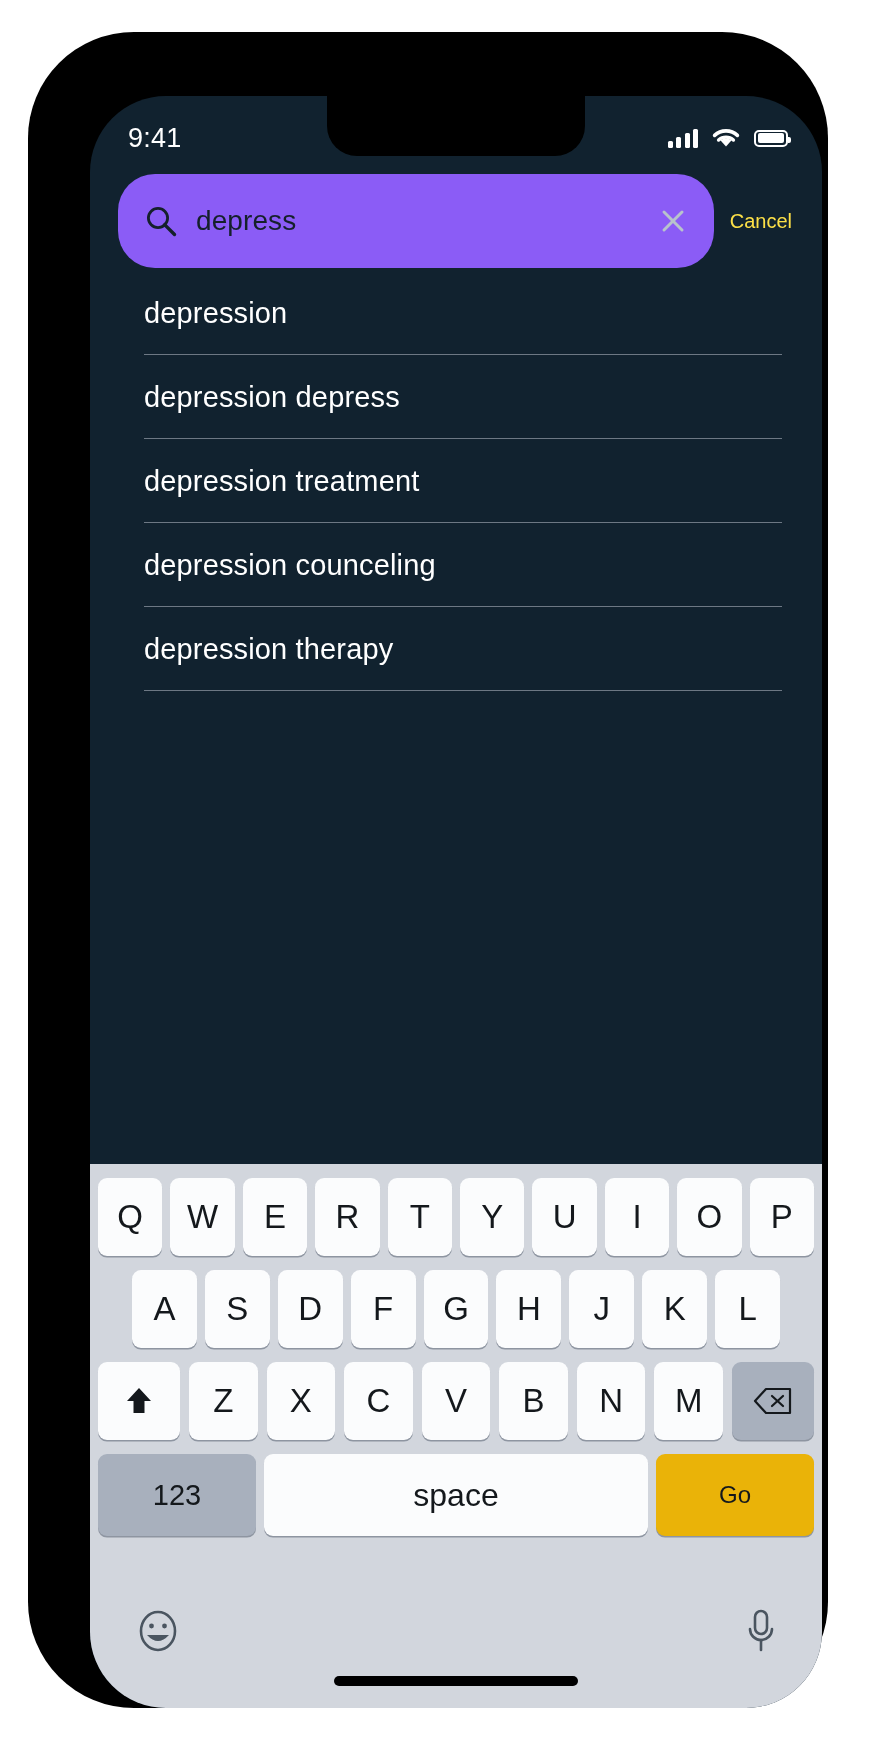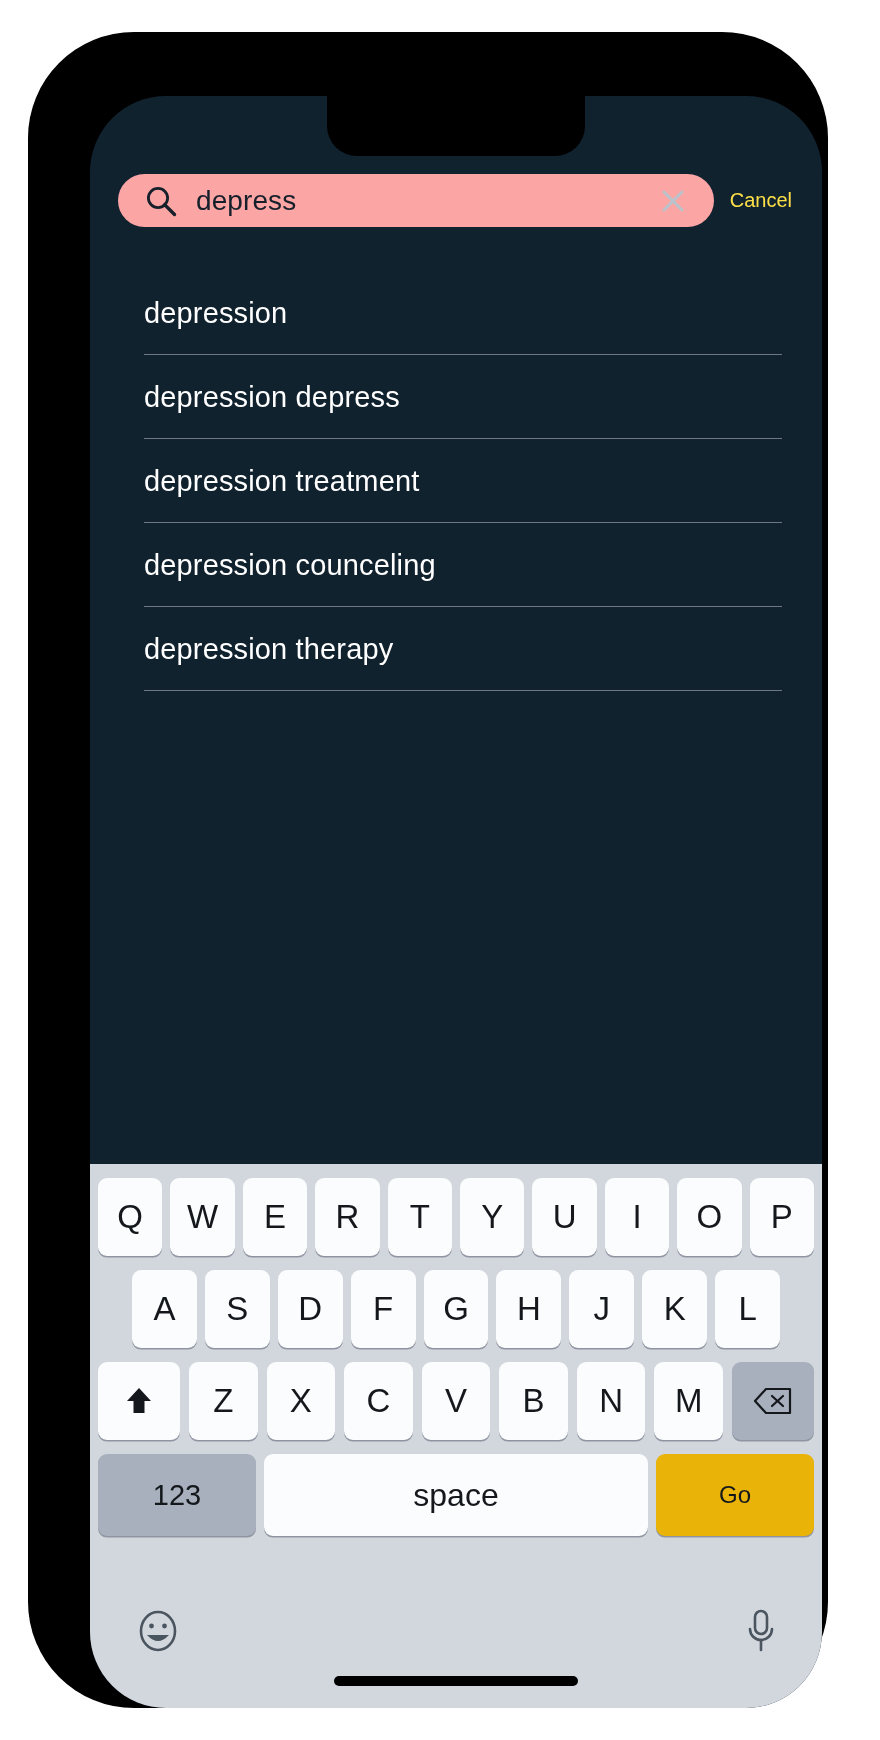--- a/index.html
+++ b/index.html
@@ -79,22 +79,22 @@
     position:absolute;
     top:78px; left:0;
     width:100%;
     display:flex; align-items:center;
     padding:0 26px 0 28px;
     gap:16px;
     z-index:20;
   }
   .search-field{
     flex:1;
-    height:53px;
-    background:#fca5a5;
+    height:94px;
+    background:#8b5cf6;
     border-radius:37px;
     display:flex; align-items:center;
     padding:0 26px 0 26px;
     gap:18px;
   }
   .mag{ width:34px; height:34px; flex:none; }
   .search-text{
     flex:1;
     font-size:28px;
     color:#15202b;
@@ -185,20 +185,41 @@
 </head>
 <body>
 
 <div id="stage">
 
   <div class="phone-frame">
     <div class="phone-screen">
 
       <div class="notch"></div>
 
+      <div class="status-bar">
+        <div class="status-time">9:41</div>
+        <div class="status-icons">
+          <div class="sig">
+            <i></i>
+              <i></i>
+              <i></i>
+              <i></i>
+          </div>
+          <div class="glyph">
+            <svg width="30" height="22" viewBox="0 0 30 22">
+              <path d="M15 19.4 L9.6 13.6 a7.6 7.6 0 0 1 10.8 0 Z" fill="#fff"></path>
+              <path d="M3.6 8.4 a16.5 16.5 0 0 1 22.8 0" stroke="#fff" stroke-width="3.6" fill="none" stroke-linecap="round"></path>
+              <path d="M7.6 13 a11 11 0 0 1 14.8 0" stroke="#fff" stroke-width="3.4" fill="none" stroke-linecap="round"></path>
+            </svg>
+          </div>
+          <div class="batt">
+              <span></span>
+            </div>
+        </div>
+      </div>
 
       <div class="search-row">
         <div class="search-field">
           <div class="mag glyph">
             <svg width="34" height="34" viewBox="0 0 34 34">
               <circle cx="14" cy="14" r="9.6" fill="none" stroke="#15202b" stroke-width="2.8"></circle>
               <line x1="20.6" y1="20.6" x2="30.5" y2="30.5" stroke="#15202b" stroke-width="3.4" stroke-linecap="round"></line>
             </svg>
           </div>
           <div class="search-text" title="Search">depress</div>

